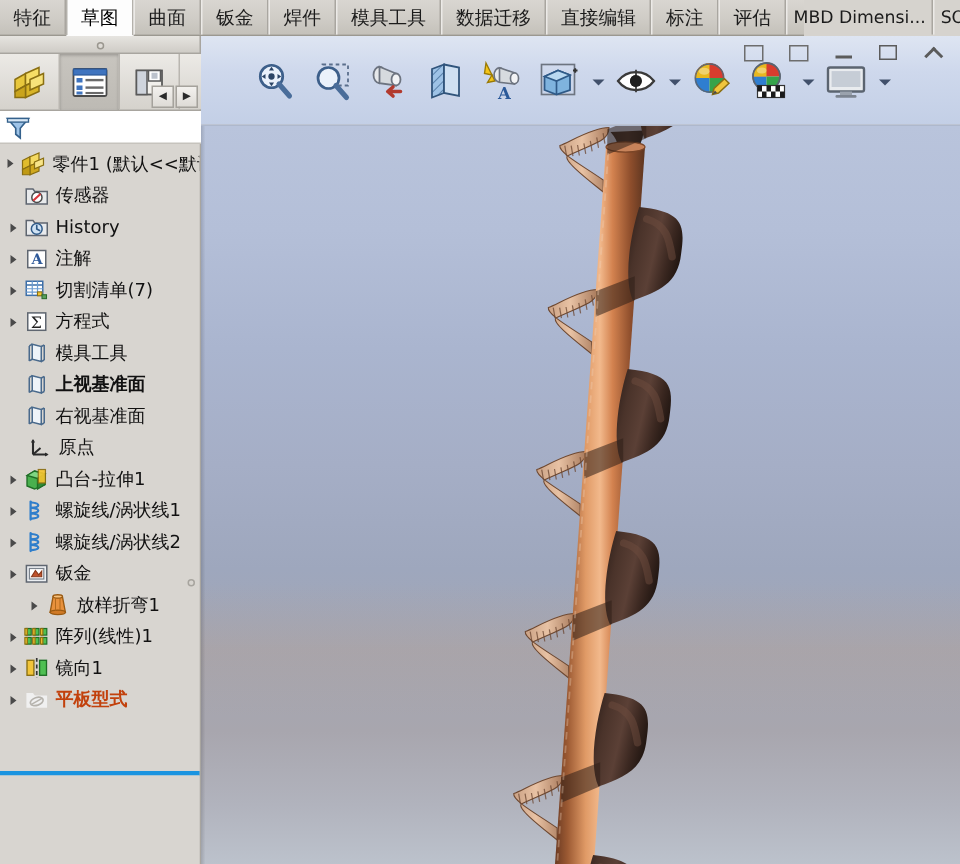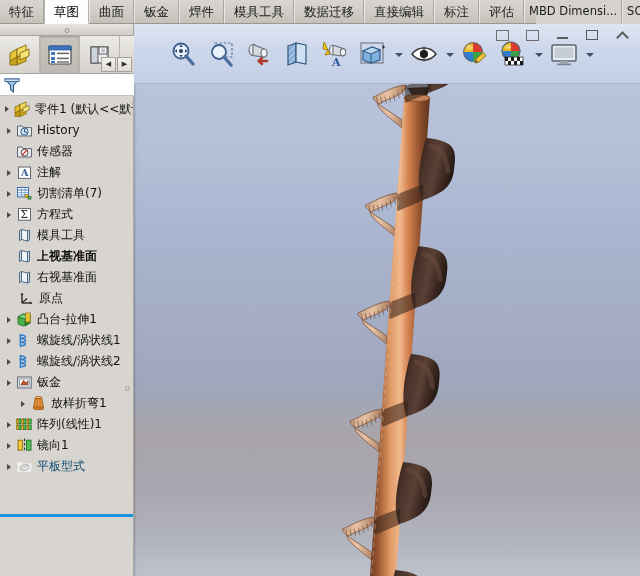--- a/index.html
+++ b/index.html
@@ -159,21 +159,21 @@
     width: 19px; height: 19px; flex: 0 0 19px;
     display: flex; align-items: center; justify-content: center;
     margin-right: 3px;
   }
   .trow .tlabel {
     font-size: 12px; color: #111; line-height: 19px;
     overflow: hidden; text-overflow: clip;
   }
   .trow.root { height: 22px; }
   .trow.root .tlabel { font-size: 12px; }
-  .trow.dimmed .tlabel { color: #0c4a6e; }
+  .trow.dimmed .tlabel { color: #c2410c; font-weight: bold; }
   .rollback {
     position: absolute; left: 0; top: 478px; width: 133px; height: 3px;
     background: #1a94e0;
   }
   .treebelow {
     position: absolute; left: 0; top: 481px; width: 133px; height: 95px;
     background: #d8d5d0;
   }
   
   .treedot {
@@ -426,40 +426,40 @@
       <polygon points="1,6 6,3.5 6,9.5 1,12" fill="#e0bc2c" stroke="#8a6f12" stroke-width="0.8"></polygon>
       <polygon points="6,3.5 12,1 12,7 6,9.5" fill="#f4da62" stroke="#8a6f12" stroke-width="0.8"></polygon>
       <polygon points="6,9.5 12,7 12,13 6,15.5" fill="#d0a81e" stroke="#8a6f12" stroke-width="0.8"></polygon>
       <polygon points="1,12 6,9.5 6,15.5 1,15.5" fill="#c09a14" stroke="#8a6f12" stroke-width="0.8"></polygon>
       <polygon points="9,7 15,4.5 15,9 9,11.5" fill="#f7e488" stroke="#8a6f12" stroke-width="0.8"></polygon>
     </svg>
           </div>
           <div class="tlabel">零件1  (默认&lt;&lt;默认&gt;_</div>
         </div>
         <div class="trow" style="padding-left: 2px;">
+          <div class="expander"></div>
+          <div class="ticon">
+            <svg width="17" height="17" viewBox="0 0 17 17">
+      <path d="M1.5 4 L6 4 L7.2 5.6 L15.5 5.6 L15.5 14 L1.5 14 Z" fill="#e8eaec" stroke="#5f6670" stroke-width="1"></path>
+      <circle cx="8.6" cy="9.6" r="3.4" fill="#ffffff" stroke="#4a4a4a" stroke-width="1"></circle>
+      <path d="M6.6 11.4 L10.6 7.6" stroke="#d9363c" stroke-width="1.4" stroke-linecap="round"></path>
+    </svg>
+          </div>
+          <div class="tlabel">传感器</div>
+        </div>
+        <div class="trow" style="padding-left: 2px;">
           <div class="expander has"></div>
           <div class="ticon">
             <svg width="17" height="17" viewBox="0 0 17 17">
       <path d="M1.5 4 L6 4 L7.2 5.6 L15.5 5.6 L15.5 14 L1.5 14 Z" fill="#e8eaec" stroke="#5f6670" stroke-width="1"></path>
       <circle cx="8.5" cy="9.6" r="3.6" fill="#cfe2f4" stroke="#2f5a88" stroke-width="1"></circle>
       <path d="M8.5 7.3 L8.5 9.7 L10.4 10.6" stroke="#2f5a88" stroke-width="1.1" fill="none" stroke-linecap="round"></path>
     </svg>
           </div>
           <div class="tlabel">History</div>
-        </div>
-        <div class="trow" style="padding-left: 2px;">
-          <div class="expander"></div>
-          <div class="ticon">
-            <svg width="17" height="17" viewBox="0 0 17 17">
-      <path d="M1.5 4 L6 4 L7.2 5.6 L15.5 5.6 L15.5 14 L1.5 14 Z" fill="#e8eaec" stroke="#5f6670" stroke-width="1"></path>
-      <circle cx="8.6" cy="9.6" r="3.4" fill="#ffffff" stroke="#4a4a4a" stroke-width="1"></circle>
-      <path d="M6.6 11.4 L10.6 7.6" stroke="#d9363c" stroke-width="1.4" stroke-linecap="round"></path>
-    </svg>
-          </div>
-          <div class="tlabel">传感器</div>
         </div>
         <div class="trow" style="padding-left: 2px;">
           <div class="expander has"></div>
           <div class="ticon">
             <svg width="17" height="17" viewBox="0 0 17 17">
       <rect x="2.5" y="3" width="12" height="11.4" fill="#ffffff" stroke="#5f6670" stroke-width="1"></rect>
       <text x="5" y="12.3" font-family="DejaVu Serif, serif" font-size="9.6" font-weight="bold" fill="#2f5a9a">A</text>
     </svg>
           </div>
           <div class="tlabel">注解</div>

